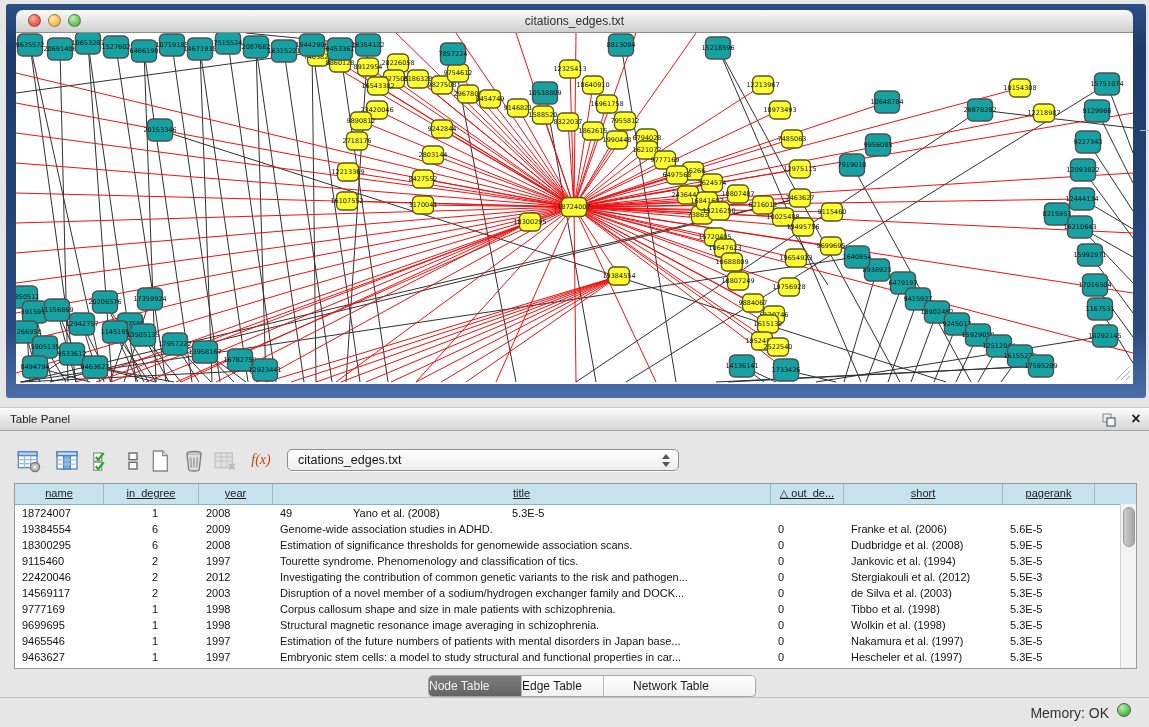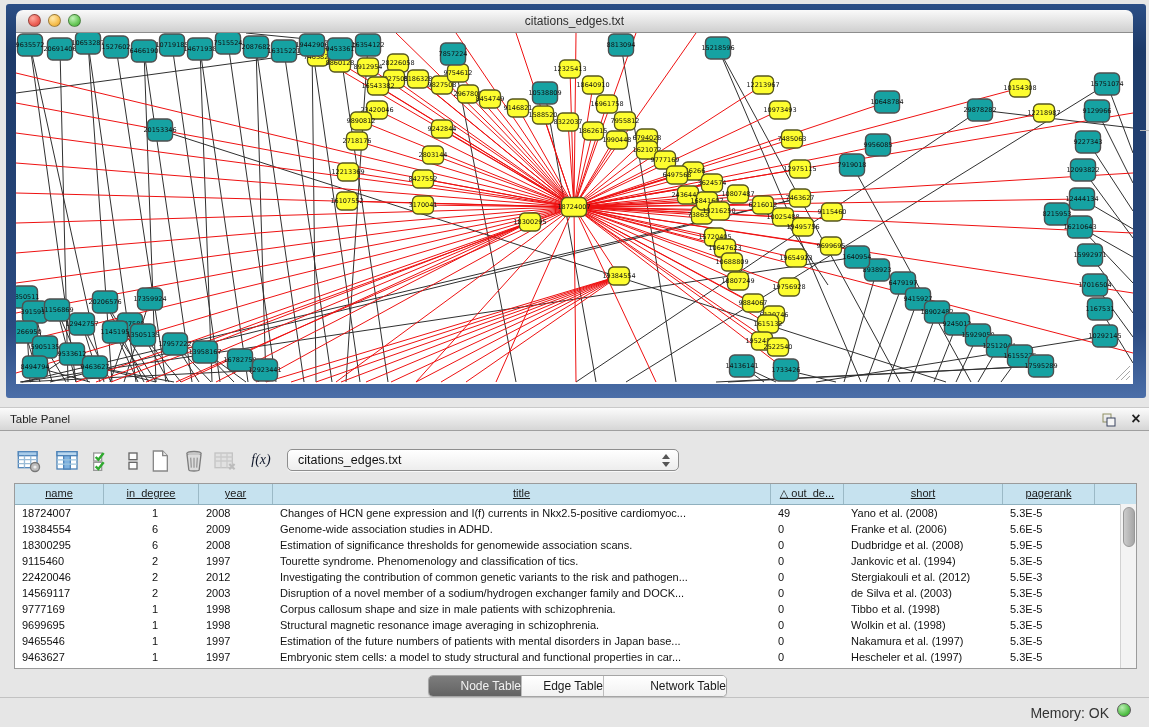--- a/index.html
+++ b/index.html
@@ -30,21 +30,21 @@
   
   .panel-header{position:absolute;left:0;top:407px;width:1149px;height:24px;
                 background:linear-gradient(#fbfbfb,#d6d6d6);
                 border-top:1px solid #c9c9c9;border-bottom:1px solid #9f9f9f;box-sizing:border-box;}
   .panel-title{position:absolute;left:10px;top:0;font-size:11.5px;line-height:23px;color:#222;}
   .float-btn{position:absolute;left:1101px;top:4px;width:16px;height:16px;cursor:pointer;}
   .close-btn{position:absolute;left:1128px;top:1px;width:16px;height:20px;font-size:16px;font-weight:bold;
              color:#222;text-align:center;line-height:20px;cursor:pointer;}
   .toolbar-btn{position:absolute;top:448px;width:26px;height:26px;border:none;background:transparent;
                padding:1px;cursor:pointer;}
-  .fx{font-family:"Liberation Serif",serif;font-style:italic;font-size:14px;color:#0f172a;
+  .fx{font-family:"Liberation Serif",serif;font-style:italic;font-size:14px;color:#c2410c;
       position:absolute;top:452px;left:246px;width:30px;text-align:center;}
   .net-select{position:absolute;left:287px;top:449px;width:392px;height:22px;box-sizing:border-box;
               border:1px solid #8e8e8e;border-radius:5px;background:linear-gradient(#ffffff,#ededed);
               font-size:12.5px;line-height:20px;padding:0 24px 0 10px;color:#111;cursor:pointer;
               box-shadow:0 1px 0 rgba(255,255,255,.7);}
   .stepper{position:absolute;right:7px;top:4px;width:9px;height:13px;}
   .stepper span{position:absolute;left:0;width:0;height:0;border-left:4.5px solid transparent;border-right:4.5px solid transparent;}
   .stepper .up{top:0;border-bottom:5px solid #555;}
   .stepper .dn{bottom:0;border-top:5px solid #555;}
   .tablewrap{position:absolute;left:14px;top:483px;width:1123px;height:186px;box-sizing:border-box;
@@ -55,25 +55,25 @@
   .trow{display:flex;height:16px;}
   .tcell{box-sizing:border-box;font-size:11px;line-height:16px;padding-left:7px;
          overflow:hidden;white-space:nowrap;color:#111;}
   .c0{width:89px;}.c1{width:95px;text-align:center;}.c2{width:74px;}.c3{width:498px;}.c4{width:73px;}.c5{width:159px;}.c6{width:92px;}
   .vscroll{position:absolute;right:0;top:20px;bottom:0;width:15px;background:#f3f3f3;border-left:1px solid #d2d2d2;}
   .vthumb{position:absolute;left:2px;top:3px;width:10px;height:38px;border-radius:6px;
           background:linear-gradient(90deg,#cccccc,#a6a6a6);border:1px solid #979797;cursor:pointer;}
   
   .tabs{position:absolute;left:428px;top:675px;height:20px;display:flex;border:1px solid #a5a5a5;
         border-radius:5px;overflow:hidden;background:#fff;box-shadow:0 1px 1px rgba(0,0,0,.15);}
-  .seg{font-size:12px;line-height:20px;text-align:right;color:#1a1a1a;cursor:pointer;
+  .seg{font-size:12px;line-height:20px;text-align:left;color:#1a1a1a;cursor:pointer;
        background:linear-gradient(#ffffff,#f1f1f1);}
   .seg.sep{border-left:1px solid #bdbdbd;}
   .seg.active{background:linear-gradient(#7d7d7d,#636363);color:#f2f2f2;}
-  .s0{width:92px;}.s1{width:81px;}.s2{width:122px;}
+  .s0{width:92px;}.s1{width:81px;}.s2{width:122px;padding-left:29px;}
   
   .status-divider{position:absolute;left:0;top:697px;width:1149px;border-top:1px solid #c2c2c2;}
   .memory-label{position:absolute;right:40px;top:705px;font-size:14px;color:#333;}
   .memory-dot{position:absolute;right:18px;top:703px;width:14px;height:14px;border-radius:50%;
               border:1px solid #5c5c5c;box-sizing:border-box;cursor:pointer;
               background:radial-gradient(circle at 35% 30%,#b9edb2,#4fbf43 65%,#2f9a2a);}
 </style>
 </head>
 <body>
 
@@ -904,21 +904,20 @@
       <div class="hcell c3">title</div>
       <div class="hcell c4">△ out_de...</div>
       <div class="hcell c5">short</div>
       <div class="hcell c6">pagerank</div>
     </div>
     <div id="rows">
         <div class="trow">
           <div class="tcell c0">18724007</div>
           <div class="tcell c1">1</div>
           <div class="tcell c2">2008</div>
-          <div class="tcell c3">Changes of HCN gene expression and I(f) currents in Nkx2.5-positive cardiomyoc...</div>
           <div class="tcell c4">49</div>
           <div class="tcell c5">Yano et al. (2008)</div>
           <div class="tcell c6">5.3E-5</div>
         </div>
         <div class="trow">
           <div class="tcell c0">19384554</div>
           <div class="tcell c1">6</div>
           <div class="tcell c2">2009</div>
           <div class="tcell c3">Genome-wide association studies in ADHD.</div>
           <div class="tcell c4">0</div>

